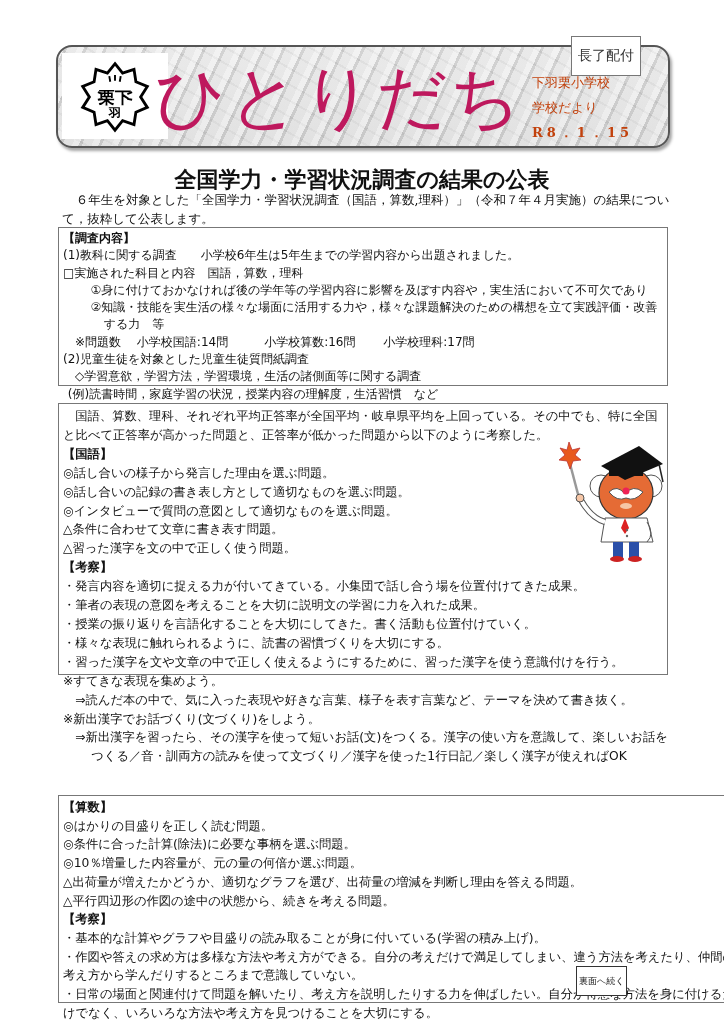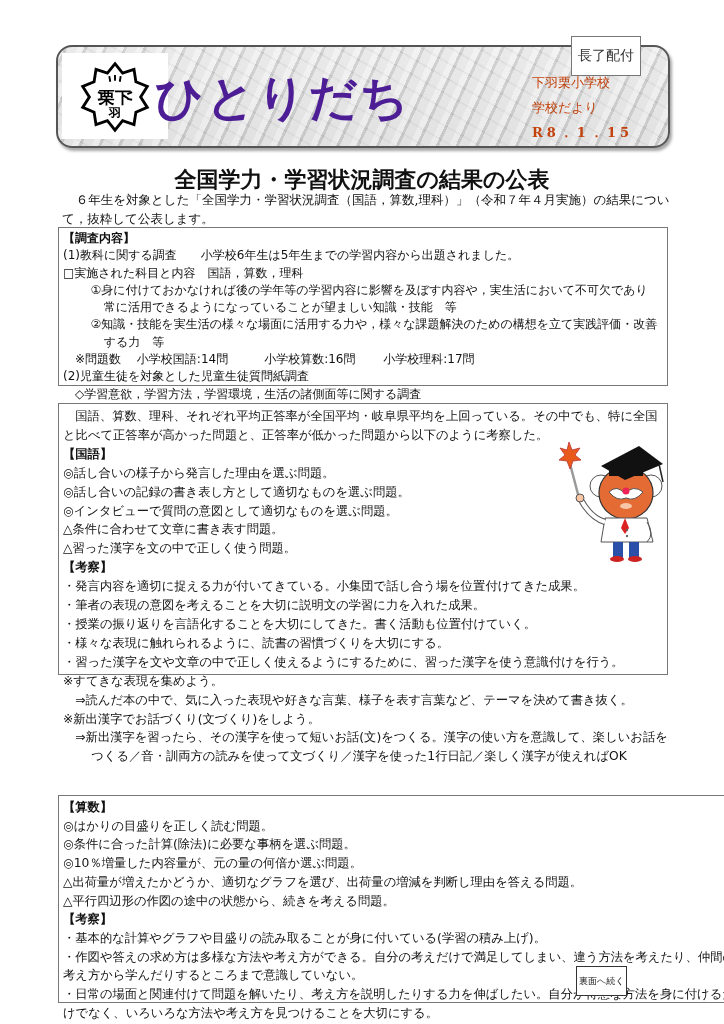--- a/index.html
+++ b/index.html
@@ -15,22 +15,22 @@
       repeating-linear-gradient(30deg, rgba(150,150,150,0.25) 0 2px, rgba(255,255,255,0) 2px 14px),
       linear-gradient(180deg, #e4e4e4, #d2d2d2);
     box-shadow: 2px 3px 3px rgba(0,0,0,0.35);
   }
   .logo-box {
     position: absolute; left: 62px; top: 53px; width: 106px; height: 86px; background: #fff;
     display: flex; align-items: center; justify-content: center;
   }
   .logo-box svg { width: 76px; height: 76px; }
   .masthead-title {
-    position: absolute; left: 155px; top: 52px; font-size: 48px; font-weight: bold; letter-spacing: 2px;
-    font-family: "DejaVu Sans", sans-serif; color: #4c1d95; line-height: 90px;
+    position: absolute; left: 155px; top: 52px; font-size: 70px; font-weight: normal; letter-spacing: 2px;
+    font-family: "DejaVu Sans", sans-serif; color: #be185d; line-height: 90px;
   }
   .school-info { position: absolute; left: 532px; top: 70px; font-family: "DejaVu Serif", serif; font-size: 13px; line-height: 25px; color: #c2410c; }
   .school-info .date { font-weight: bold; letter-spacing: 4px; font-size: 13px; }
   .distribute-tag {
     position: absolute; left: 571px; top: 36px; width: 70px; height: 40px; background: #fff;
     border: 1px solid #777; font-family: "DejaVu Serif", serif; font-size: 14px;
     display: flex; align-items: center; justify-content: center; color: #333; text-align: right;
   }
 
   .headline { position: absolute; left: 0; width: 724px; top: 165px; text-align: center; font-size: 22px; font-weight: bold; }
@@ -91,21 +91,20 @@
 <div class="distribute-tag">長了配付</div>
 
 <div class="headline">全国学力・学習状況調査の結果の公表</div>
 <div class="intro">６年生を対象とした「全国学力・学習状況調査（国語，算数,理科）」（令和７年４月実施）の結果について，抜粋して公表します。</div>
 
 <div class="box" id="box1">
   <div class="line h">【調査内容】</div>
   <div class="line">(1)教科に関する調査　　小学校6年生は5年生までの学習内容から出題されました。</div>
   <div class="line">□実施された科目と内容　国語，算数，理科</div>
   <div class="line ind2">①身に付けておかなければ後の学年等の学習内容に影響を及ぼす内容や，実生活において不可欠であり</div>
-  <div class="line ind3">常に活用できるようになっていることが望ましい知識・技能　等</div>
   <div class="line ind2">②知識・技能を実生活の様々な場面に活用する力や，様々な課題解決のための構想を立て実践評価・改善</div>
   <div class="line ind3">する力　等</div>
   <div class="line ind1">※問題数　 小学校国語:14問　　　小学校算数:16問　　 小学校理科:17問</div>
   <div class="line">(2)児童生徒を対象とした児童生徒質問紙調査</div>
   <div class="line ind1">◇学習意欲，学習方法，学習環境，生活の諸側面等に関する調査</div>
   <div class="line" style="padding-left:0.4em">(例)読書時間，家庭学習の状況，授業内容の理解度，生活習慣　など</div>
 </div>
 
 <div class="box" id="box2">
   <div class="line wrap" style="text-indent:1em">国語、算数、理科、それぞれ平均正答率が全国平均・岐阜県平均を上回っている。その中でも、特に全国と比べて正答率が高かった問題と、正答率が低かった問題から以下のように考察した。</div>

